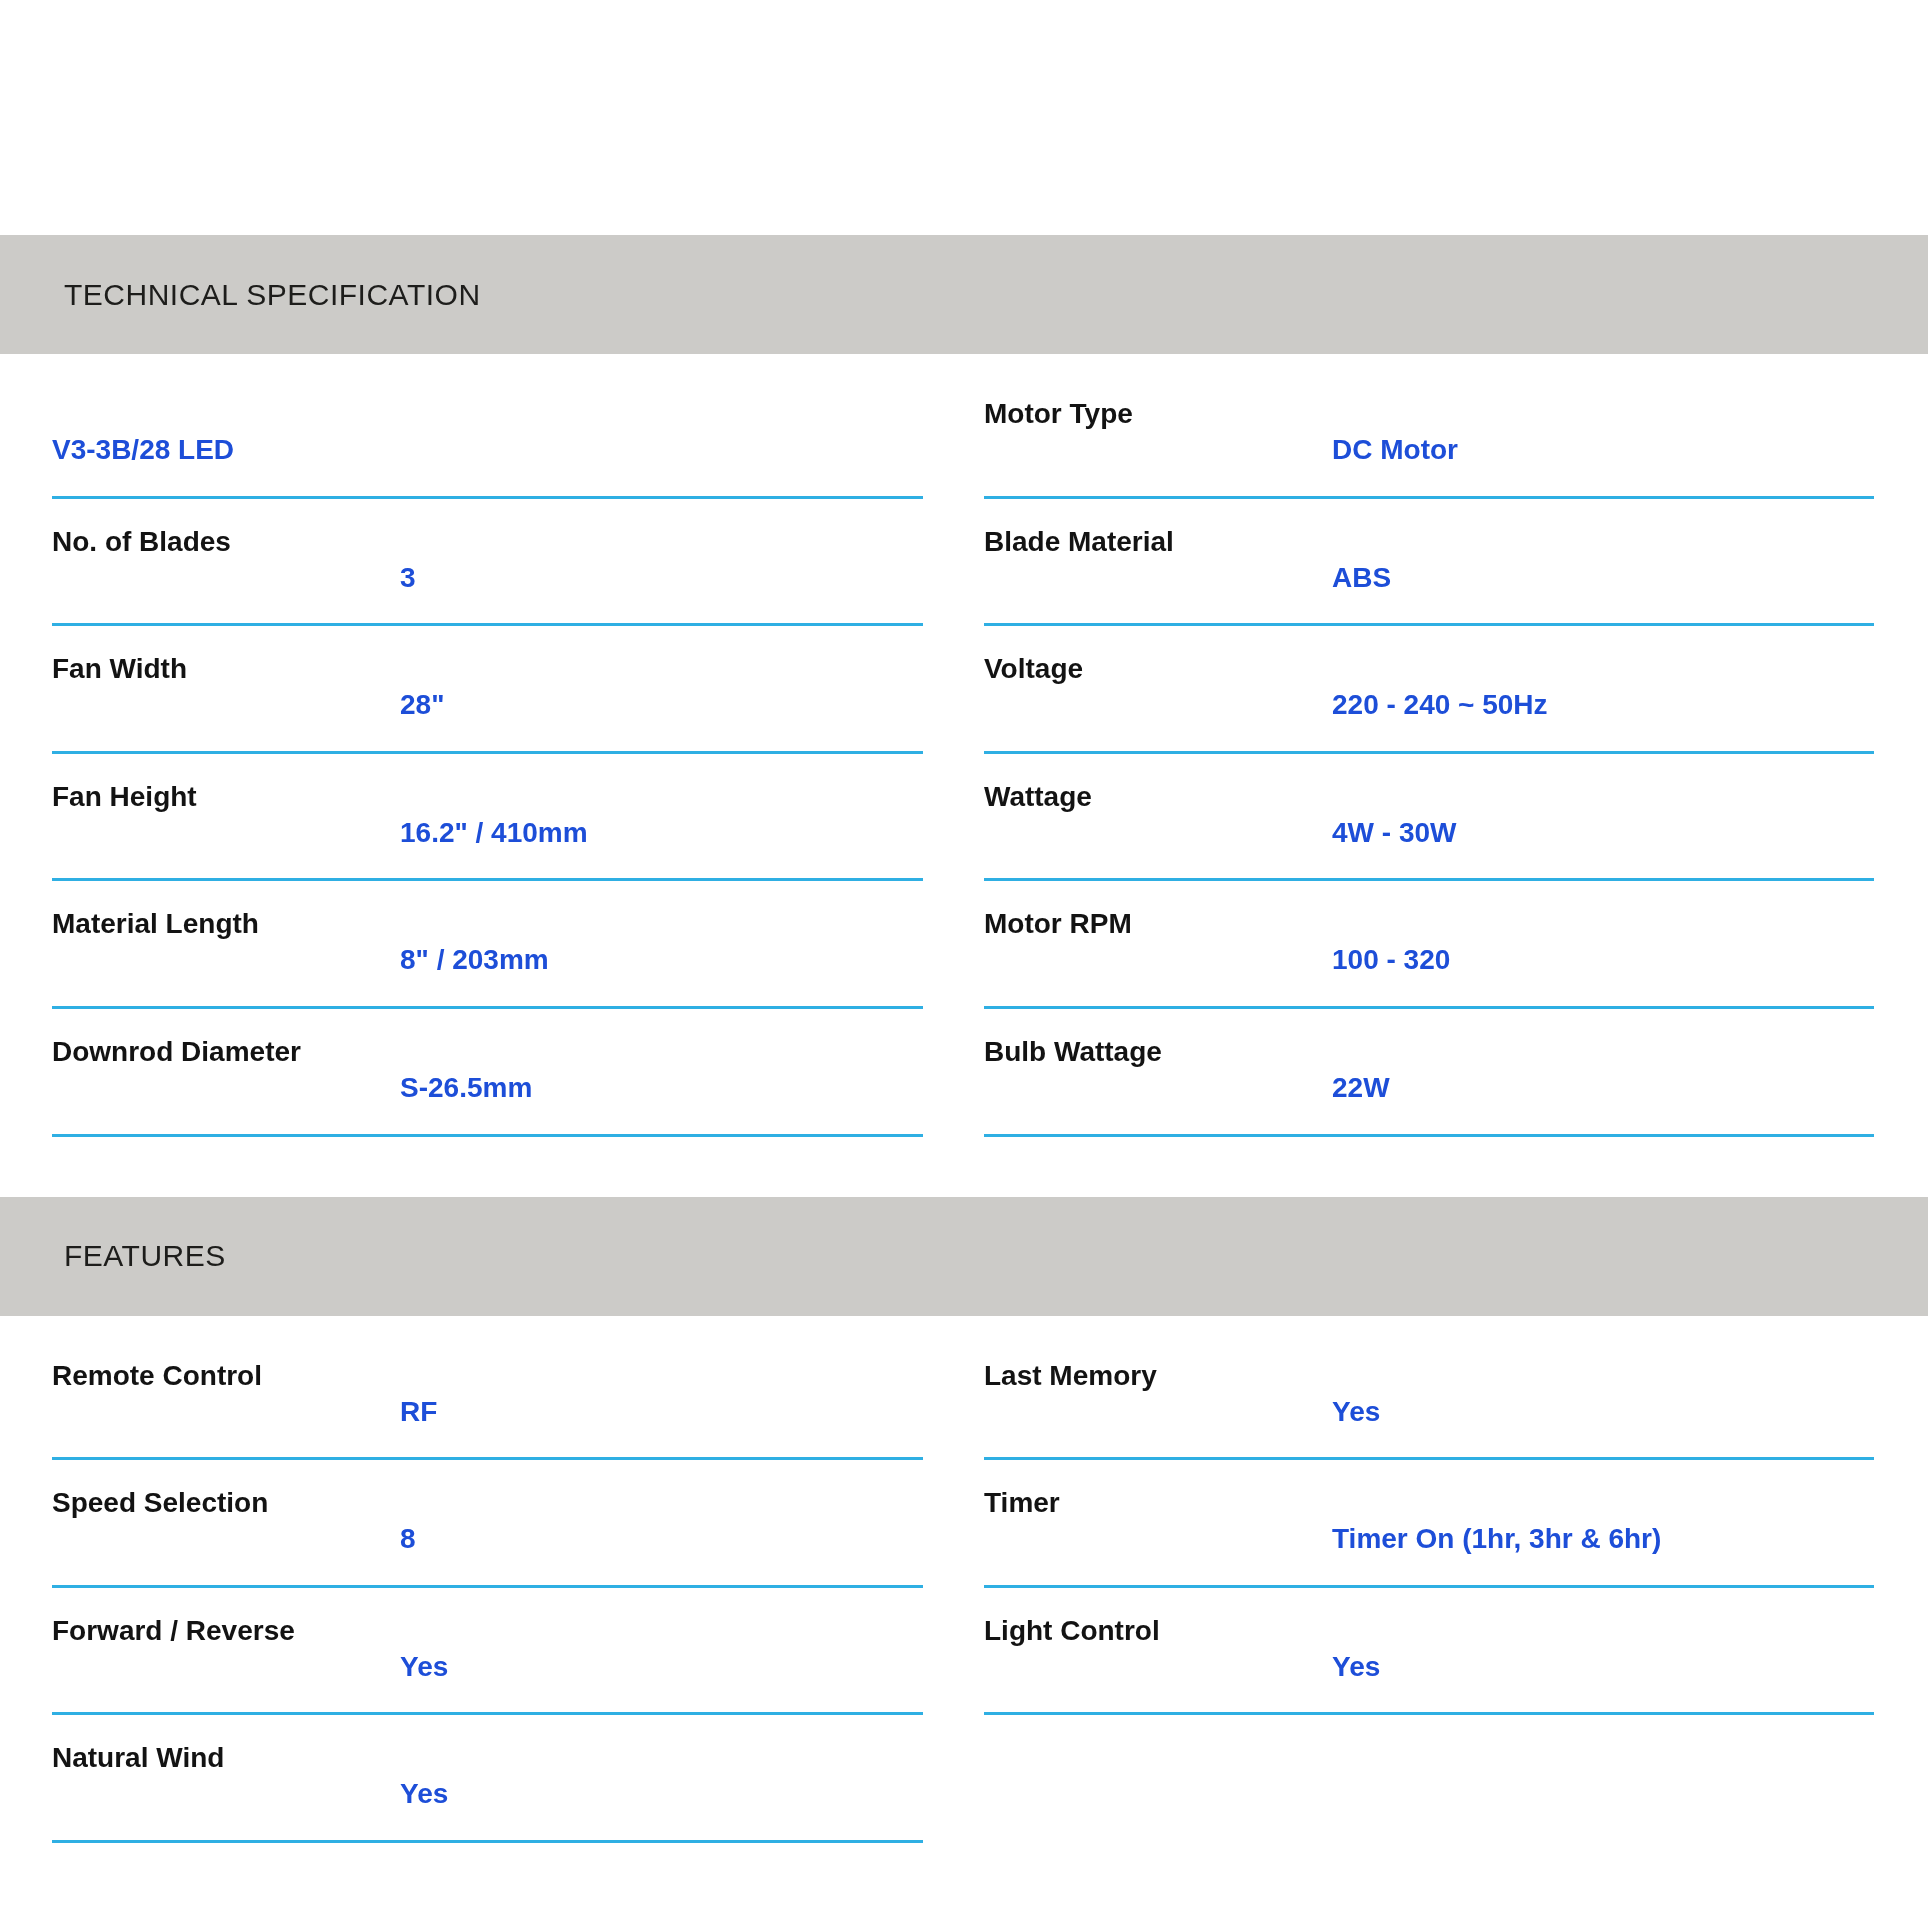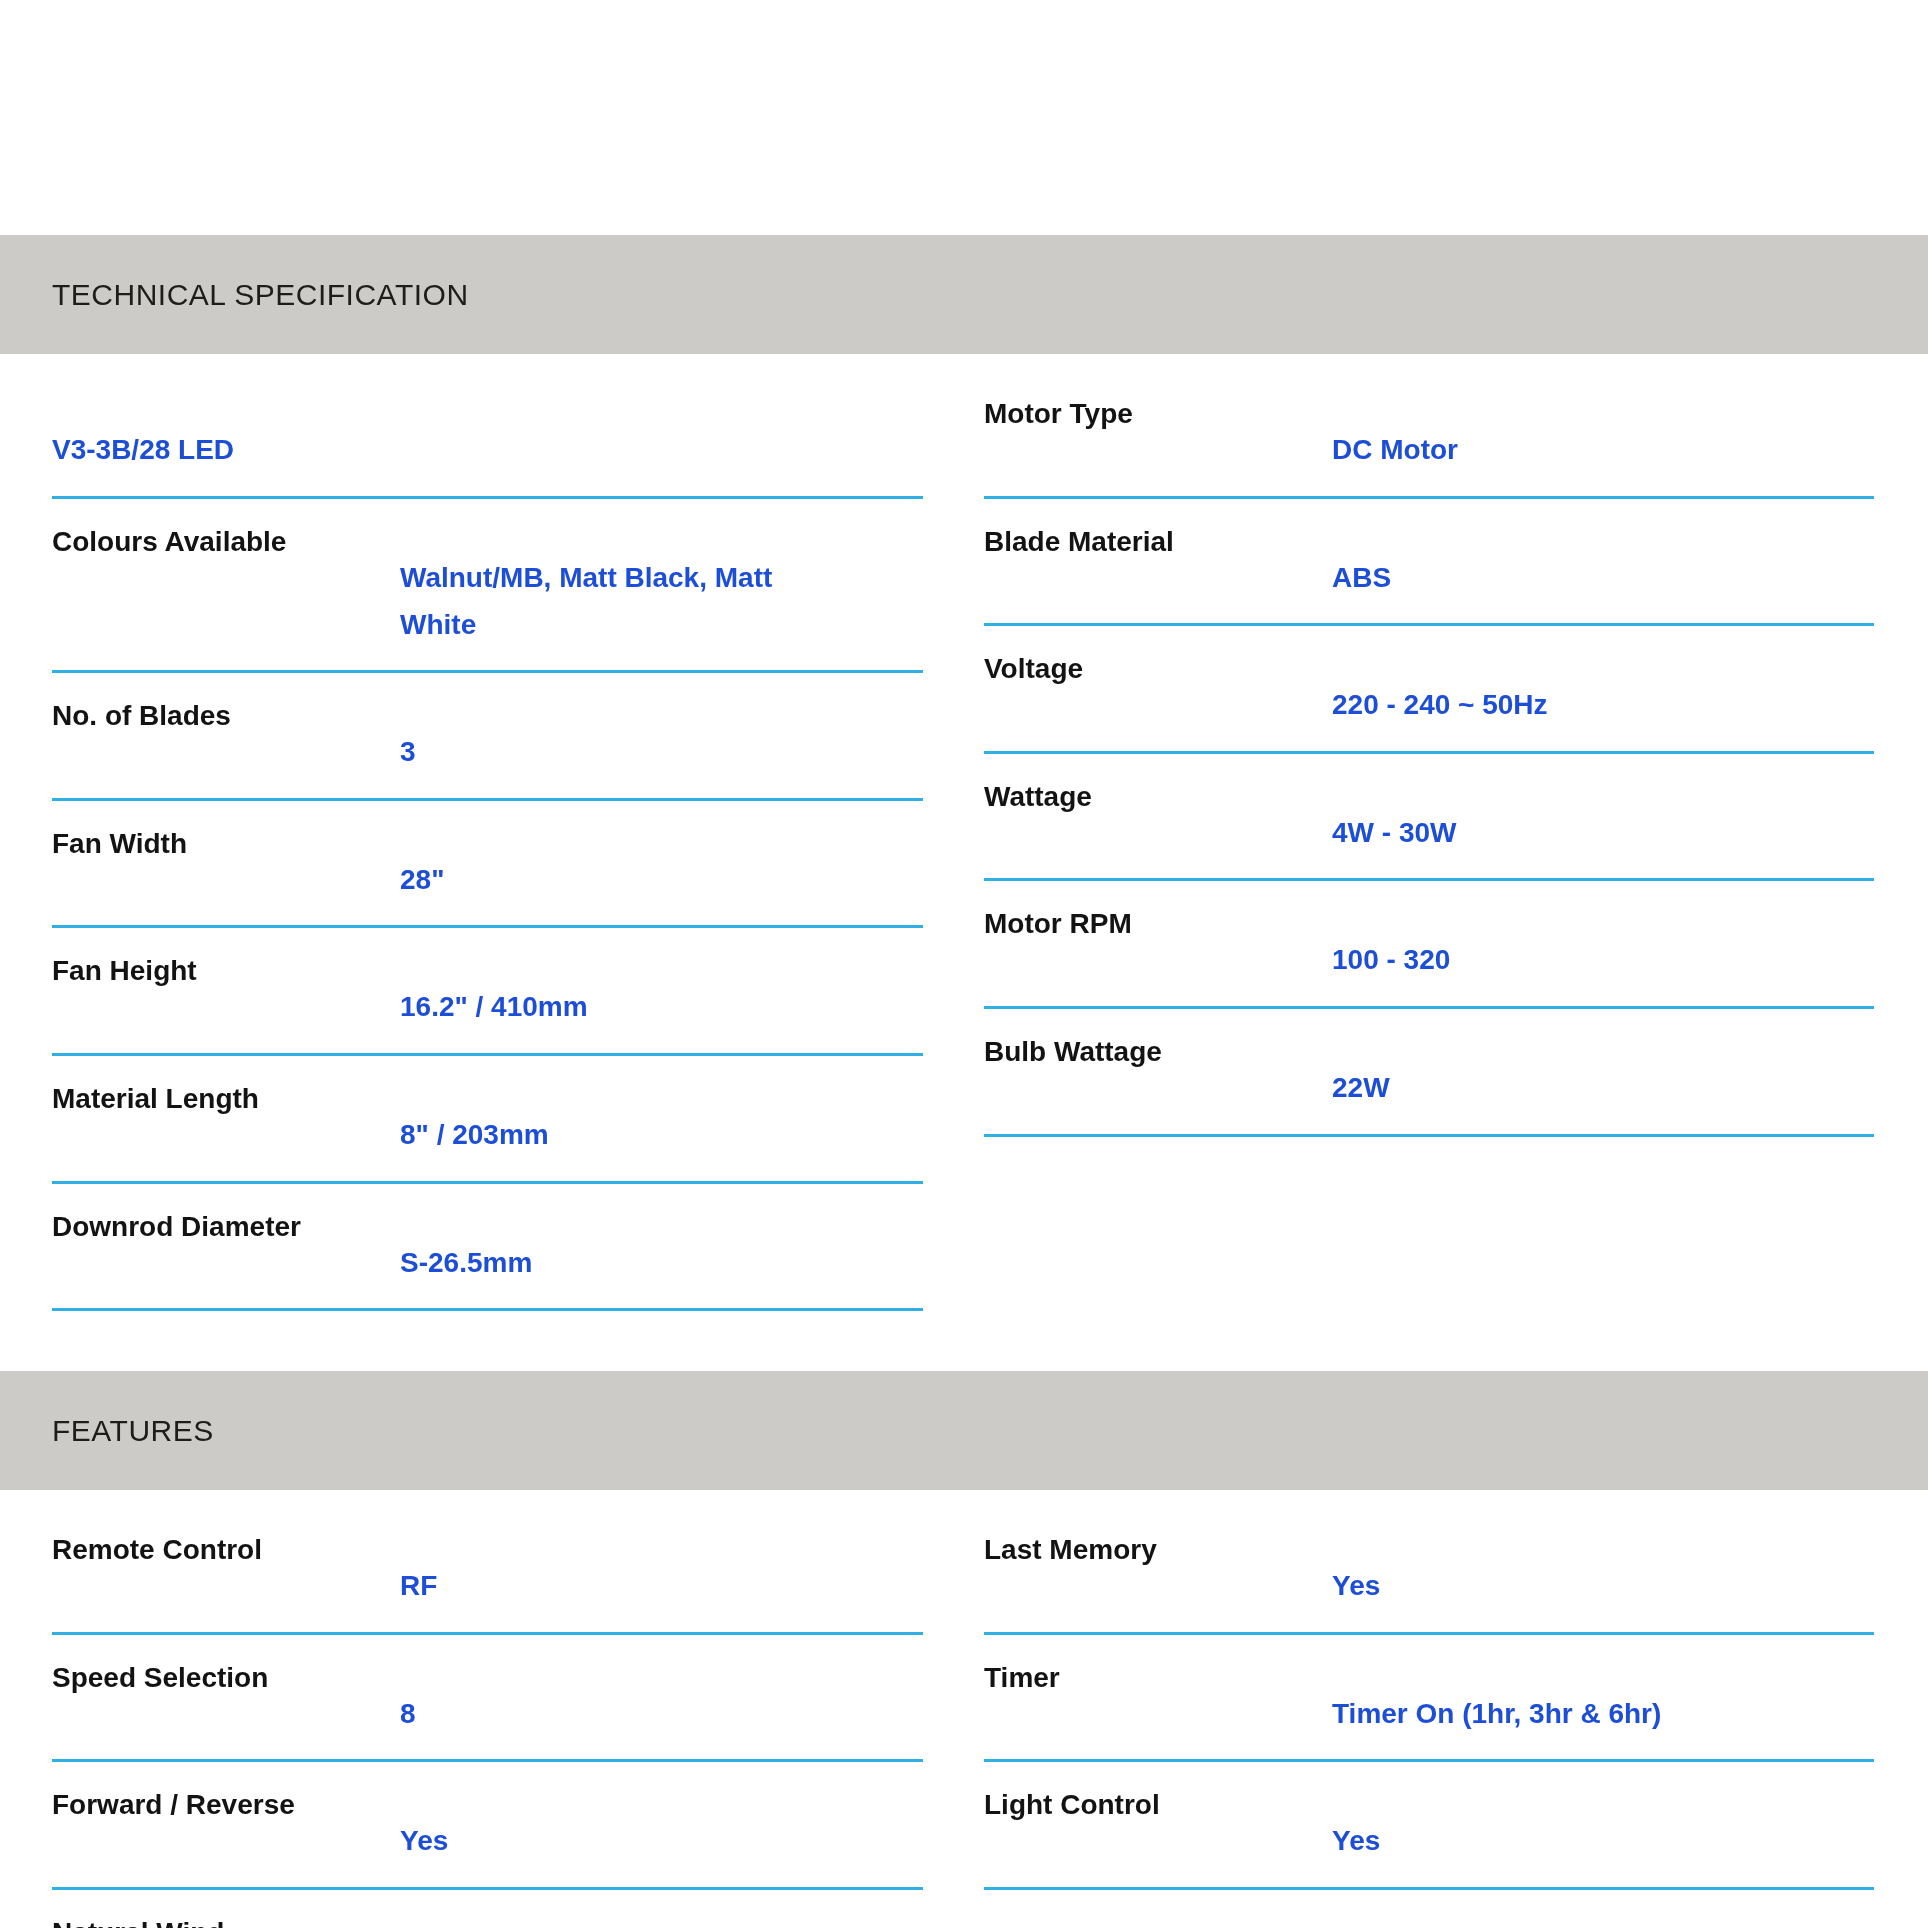--- a/index.html
+++ b/index.html
@@ -16,21 +16,21 @@
   .spacer-top { height: 235px; }
   .bar {
     height: 119px;
     background: var(--bar_gray, #cccbc8);
     display: flex;
     align-items: center;
     padding: 0 52px;
     box-sizing: border-box;
   }
   .bar h2 {
-    margin: 0;
+    margin: 12px;
     font-size: 30px;
     font-weight: 400;
     letter-spacing: 0.5px;
     color: #1d1d1b;
     white-space: nowrap;
   }
   .cols {
     display: flex;
     padding: 17px 55px 0 52px;
   }
@@ -70,24 +70,20 @@
 
   <section>
     <header class="bar">
       <h2>TECHNICAL SPECIFICATION</h2>
     </header>
     <div class="cols">
 
       <div class="col-left">
         <div class="row">
           <div class="value">V3-3B/28 LED</div>
-        </div>
-        <div class="row">
-          <div class="label">Colours Available</div>
-          <div class="value">Walnut/MB, Matt Black, Matt White</div>
         </div>
         <div class="row">
           <div class="label">No. of Blades</div>
           <div class="value">3</div>
         </div>
         <div class="row">
           <div class="label">Fan Width</div>
           <div class="value">28"</div>
         </div>
         <div class="row">

